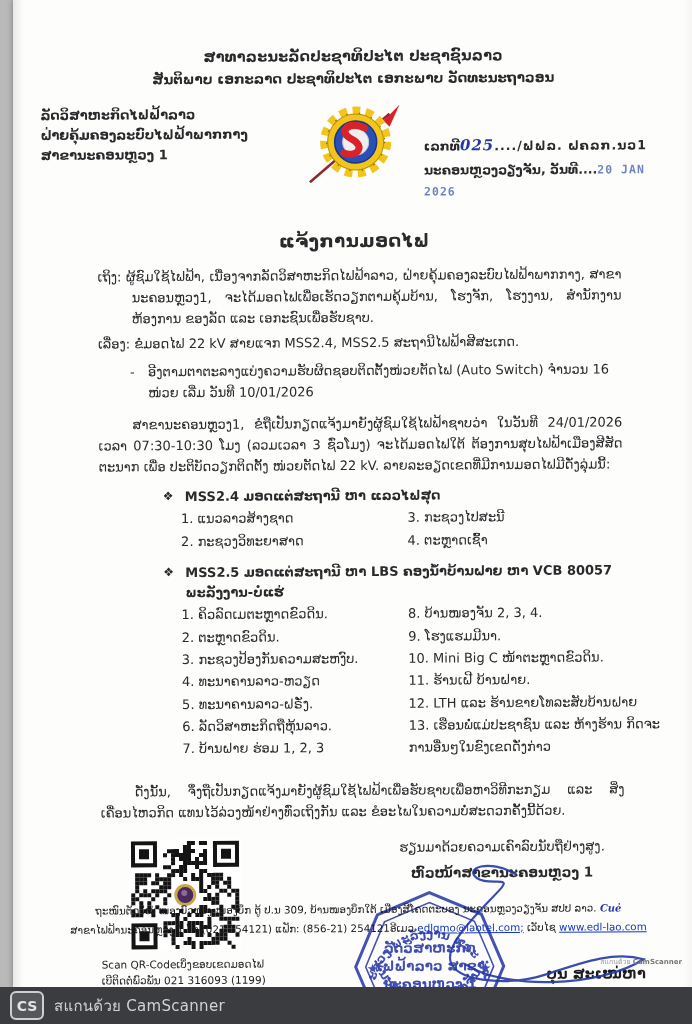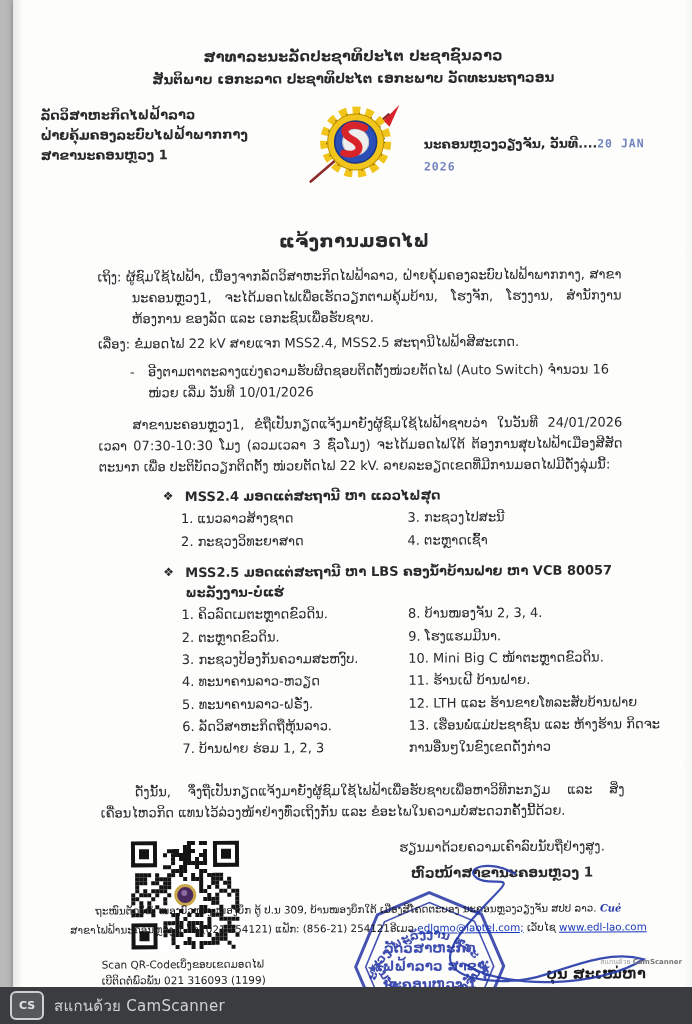--- a/index.html
+++ b/index.html
@@ -55,21 +55,21 @@
   .footer a{color:#1636b8;text-decoration:underline;}
   .bluescribble{color:#2438a6;font-family:"DejaVu Serif","Liberation Serif",serif;font-style:italic;font-weight:bold;font-size:10px;}
   .cs-tiny{position:absolute;right:10px;top:956px;font-size:7px;color:#9a9a9a;}
   .cs-tiny b{color:#777;}
   .csbar{
     position:absolute;left:0;bottom:0;width:692px;height:37px;
     background:#3a3c3f;display:flex;align-items:center;
   }
   .cslogo{
     width:30px;height:25px;border:2px solid #cfcfcf;border-radius:6px;
-    color:#e3e3e3;font-weight:bold;font-size:11px;display:flex;align-items:center;justify-content:center;
+    color:#e3e3e3;font-weight:bold;font-size:14px;display:flex;align-items:center;justify-content:center;
     margin-left:10px;background:#55575a;
   }
   .csbar .cstext{color:#d2d2d2;font-size:15px;margin-left:10px;letter-spacing:.3px;}
 </style>
 </head>
 <body>
 
 <div class="paper">
   <div class="content">
 
@@ -92,20 +92,23 @@
             <circle r="28" fill="#f2c51c" stroke="#b98f00" stroke-width="1"></circle>
             <circle r="29" fill="none" stroke="#7a5c00" stroke-width="1" stroke-dasharray="1.5 11.2"></circle>
             <circle r="21" fill="#2a50b8" stroke="#1a3585" stroke-width="1.5"></circle>
             <circle r="13" fill="#eee" stroke="#c9c9c9" stroke-width="1"></circle>
             <path d="M 9,-14 C -8,-22 -18,-10 -4,-3 C 10,4 2,16 -12,11" fill="none" stroke="#d8232a" stroke-width="7" stroke-linecap="round"></path>
           </g>
         </svg>
       </div>
 
       <div class="refblock">
+        <div>
+          <span>ເລກທີ</span><span class="hand-blue">025</span><span class="dotted">..../ຟຟລ. ຝຄລກ.ນວ1</span>
+        </div>
         <div>
           <span>ນະຄອນຫຼວງວຽງຈັນ, ວັນທີ....</span><span class="datestamp">20 JAN 2026</span>
         </div>
       </div>
     </div>
 
     <div class="title center">ແຈ້ງການມອດໄຟ</div>
 
     <div class="para to-para">
       <span class="lbl">ເຖິງ:</span>

